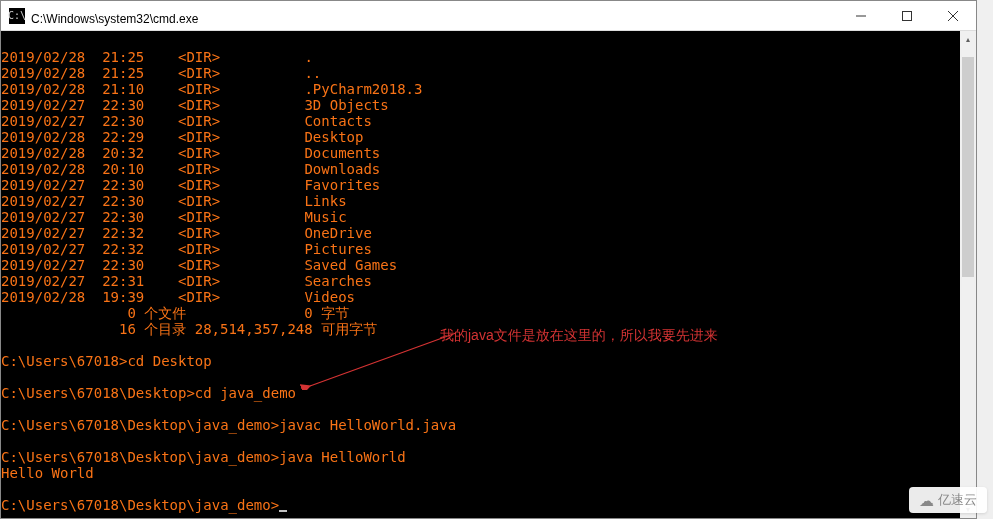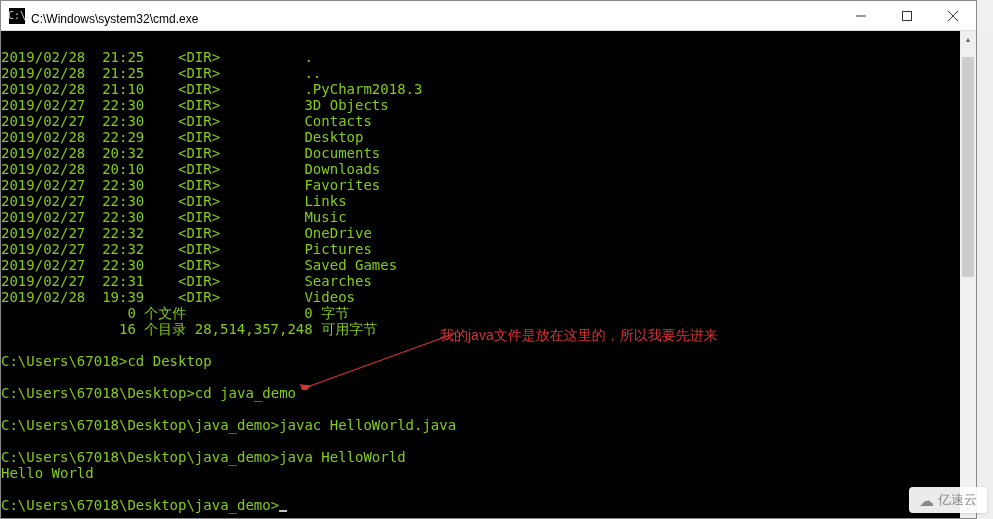--- a/index.html
+++ b/index.html
@@ -59,21 +59,21 @@
     .titlebar-btn svg { width: 10px; height: 10px; }
     .terminal-area {
       flex: 1;
       display: flex;
       background: #000;
       position: relative;
     }
     .terminal {
       flex: 1;
       background: #000;
-      color: #84cc16;
+      color: #f97316;
       font-family: "Consolas", "NSimSun", "SimSun", monospace;
       font-size: 14px;
       line-height: 16px;
       padding: 2px 0 0 0;
       white-space: pre;
       overflow: hidden;
     }
     .scrollbar {
       width: 16px;
       background: #f0f0f0;

